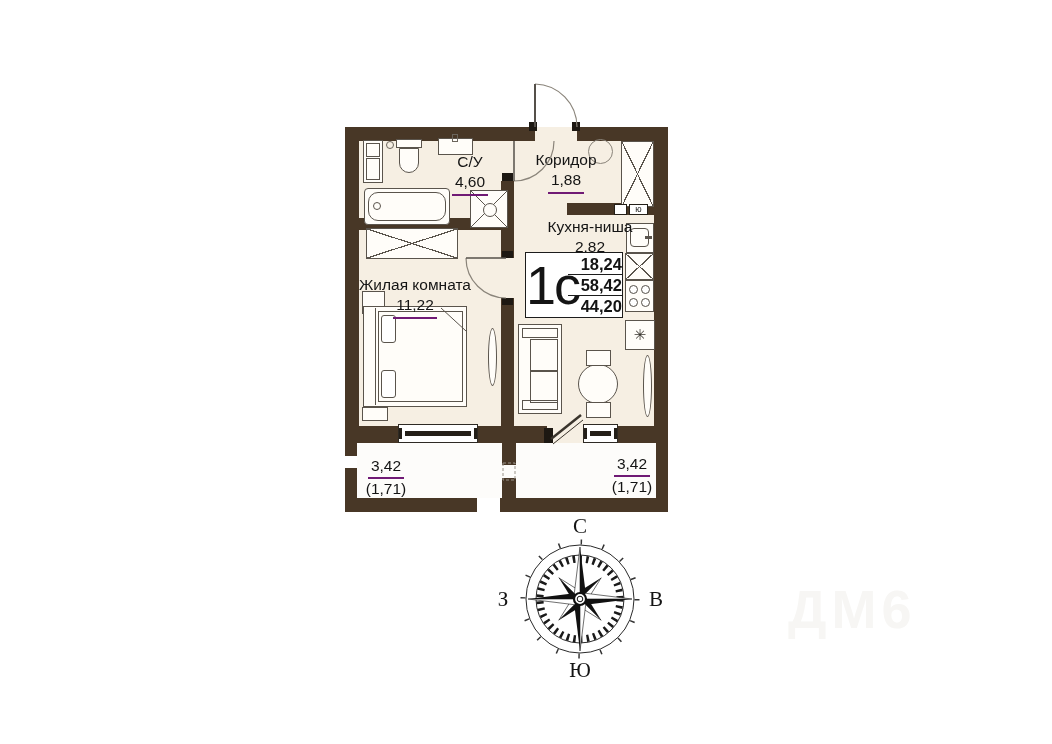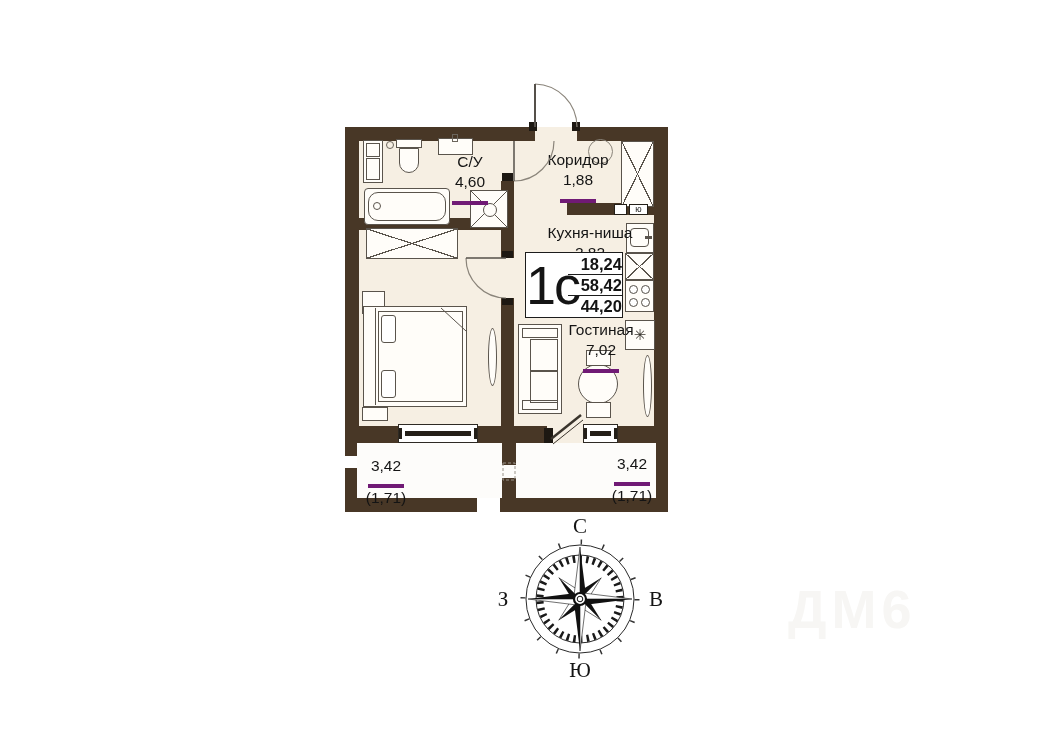--- a/index.html
+++ b/index.html
@@ -12,21 +12,21 @@
   .gap{position:absolute;background:#ffffff;}
   .jamb{position:absolute;background:#1d1812;}
   .f{position:absolute;border:1px solid #5a544c;background:#fffdf9;box-sizing:border-box;}
   .nf{position:absolute;border:1px solid #6b655c;background:transparent;box-sizing:border-box;}
   .xbox{background-image:
         linear-gradient(to top right,transparent calc(50% - 0.6px),#5a544c calc(50% - 0.6px),#5a544c calc(50% + 0.6px),transparent calc(50% + 0.6px)),
         linear-gradient(to bottom right,transparent calc(50% - 0.6px),#5a544c calc(50% - 0.6px),#5a544c calc(50% + 0.6px),transparent calc(50% + 0.6px));}
   .lens{border-radius:50%;}
   .circ{border-radius:50%;}
   .rlbl{position:absolute;font-size:15.5px;line-height:1.32;text-align:center;white-space:nowrap;}
-  .u{display:inline-block;border-bottom:4px solid #701a75;padding:0 3px 8px 3px;}
+  .u{display:inline-block;border-bottom:2px solid #701a75;padding:0 3px 1px 3px;}
   .win{position:absolute;background:#fff;border:1px solid #2e2a24;box-sizing:border-box;display:flex;align-items:center;}
   .winbar{height:5px;background:#241f18;flex:1;margin:0 3px;position:relative;}
   .wincap{width:3px;height:11px;background:#241f18;}
   #infobox{position:absolute;left:525px;top:252px;width:98px;height:66px;background:#fff;
            border:1.6px solid #1c1c1c;box-sizing:border-box;display:flex;align-items:center;z-index:6;}
   #infobox .big{width:44%;text-align:left;font-size:54px;line-height:1;letter-spacing:-2px;}
   #infobox .col{width:56%;display:flex;flex-direction:column;}
   #infobox .col div{font-size:16.5px;font-weight:bold;text-align:right;line-height:1.22;}
   #infobox .col div.sep{border-bottom:1.3px solid #1c1c1c;}
   .mark{position:absolute;background:#fff;border:1px solid #241f18;box-sizing:border-box;
@@ -143,31 +143,31 @@
     <div style="position:absolute;left:17px;top:8px;width:13px;height:26px;border:1px solid #5a544c;border-radius:3px;background:#fff;"></div>
     <div style="position:absolute;left:17px;bottom:8px;width:13px;height:26px;border:1px solid #5a544c;border-radius:3px;background:#fff;"></div>
   </div>
   <div class="f" style="left:362px;top:407px;width:26px;height:14px;"></div>
   <div class="f lens" style="left:488px;top:328px;width:9px;height:58px;"></div>
 
   <div class="rlbl" style="left:435px;top:152px;width:70px;">
     <span>С/У</span><br>
     <span class="u">4,60</span>
   </div>
-  <div class="rlbl" style="left:542px;top:150px;width:72px;">
+  <div class="rlbl" style="left:530px;top:150px;width:72px;">
     <span>Коридор</span><br>
     <span class="u">1,88</span>
   </div>
-  <div class="rlbl" style="left:540px;top:223px;width:100px;">
+  <div class="rlbl" style="left:540px;top:217px;width:100px;">
     <span>Кухня-ниша</span><br>
     <span class="u">2,82</span>
   </div>
-  <div class="rlbl" style="left:556px;top:320px;width:90px;">
-    <span>Гостиная</span><br>
-    <span class="u">7,02</span>
+  <div class="rlbl" style="left:356px;top:275px;width:118px;">
+    <span>Жилая комната</span><br>
+    <span class="u">11,22</span>
   </div>
   <div class="rlbl" style="left:358px;top:456px;width:56px;">
     <span class="u">3,42</span><br>
     <span>(1,71)</span>
   </div>
   <div class="rlbl" style="left:604px;top:454px;width:56px;">
     <span class="u">3,42</span><br>
     <span>(1,71)</span>
   </div>
 

